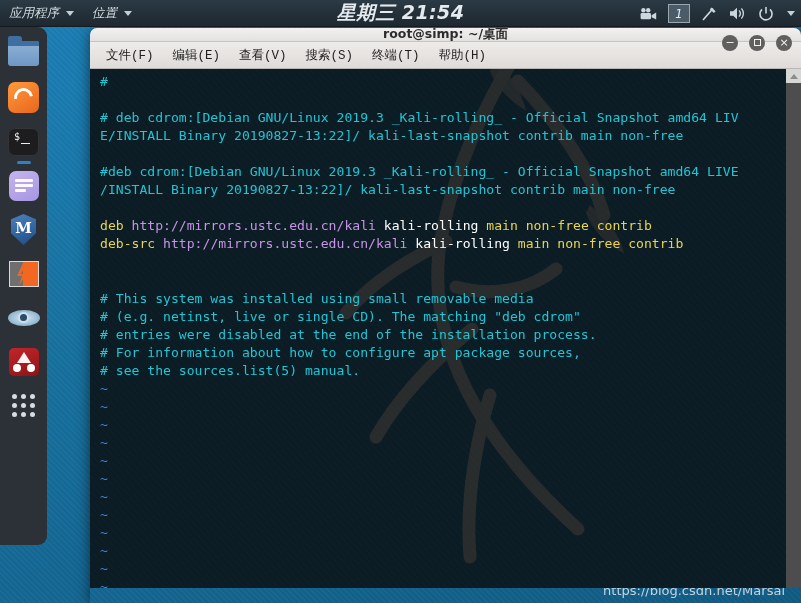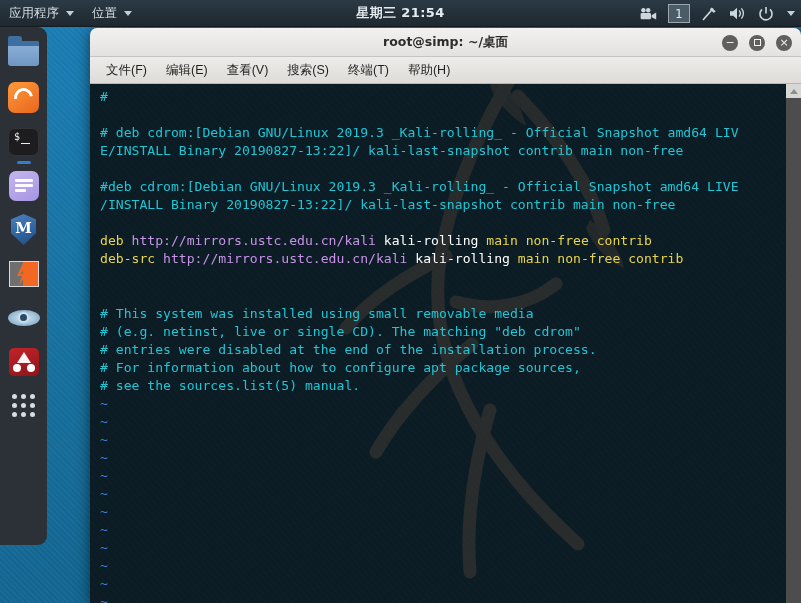--- a/index.html
+++ b/index.html
@@ -17,20 +17,21 @@
   }
 
   
   #top-panel {
     position: absolute; top: 0; left: 0; width: 801px; height: 27px;
     background: linear-gradient(180deg, #2b3a45 0%, #243039 52%, #1e2830 100%);
     display: flex; align-items: center;
     color: #d6dde2; font-size: 12.5px;
     z-index: 40;
     border-bottom: 1px solid #141c22;
+    font-style: italic;
   }
   .panel-menu {
     display: flex; align-items: center; gap: 5px;
     padding: 2px 9px; height: 27px; cursor: default;
     white-space: nowrap;
   }
   .caret {
     width: 0; height: 0;
     border-left: 4px solid transparent;
     border-right: 4px solid transparent;
@@ -47,21 +48,21 @@
   .term-mini-icon::before {
     content: ">"; position: absolute; left: 1px; top: -2px;
     font-size: 8px; color: #c9d2d8; font-family: "DejaVu Sans Mono", monospace;
   }
   .term-mini-icon::after {
     content: ""; position: absolute; left: 6px; bottom: 2px;
     width: 5px; height: 1.3px; background: #c9d2d8;
   }
   #clock {
     position: absolute; left: 50%; transform: translateX(-50%);
-    font-size: 13px; font-weight: bold; color: #e4eaee; letter-spacing: 0.4px;
+    font-size: 19px; font-weight: bold; color: #e4eaee; letter-spacing: 0.4px;
     white-space: nowrap;
   }
   #tray {
     position: absolute; right: 6px; top: 0; height: 27px;
     display: flex; align-items: center; gap: 11px;
   }
   .tray-ico { color: #cdd6dc; display: flex; align-items: center; }
   #workspace-switcher {
     width: 22px; height: 19px;
     border: 1.5px solid #9aa7b0;
@@ -208,21 +209,21 @@
   
   #term-window {
     position: absolute; left: 90px; top: 28px;
     width: 711px; height: 575px;
     z-index: 20;
     border-top-left-radius: 7px; border-top-right-radius: 7px;
     overflow: hidden;
     box-shadow: 0 2px 14px rgba(0,0,0,0.55);
   }
   #titlebar {
-    height: 29px; width: 100%;
+    height: 14px; width: 100%;
     background: linear-gradient(180deg, #f2f1f0 0%, #e4e2e0 100%);
     border-bottom: 1px solid #c6c3c0;
     display: flex; align-items: center; justify-content: center;
     position: relative;
   }
   #title-text {
     font-size: 12.5px; color: #2c2c2c; font-weight: bold;
     font-family: "DejaVu Sans", sans-serif;
   }
   #win-buttons {
@@ -242,21 +243,21 @@
   #menubar {
     height: 27px; width: 100%;
     background: linear-gradient(180deg,#eeecea,#dedbd8);
     border-bottom: 1px solid #b9b6b3;
     display: flex; align-items: center;
     padding-left: 8px; gap: 3px;
   }
   .menu-item {
     font-size: 12.5px; color: #1f1f1f;
     padding: 2px 8px; border-radius: 2px; cursor: default;
-    font-family: Liberation Sans, sans-serif;
+    font-family: Liberation Mono, monospace;
     white-space: nowrap;
   }
 
   
   #term-body {
     position: relative;
     width: 100%; height: 519px;
     background: #0c1c24;
     background-image:
       repeating-linear-gradient(48deg, rgba(255,255,255,0.012) 0 1px, rgba(0,0,0,0) 1px 5px);

